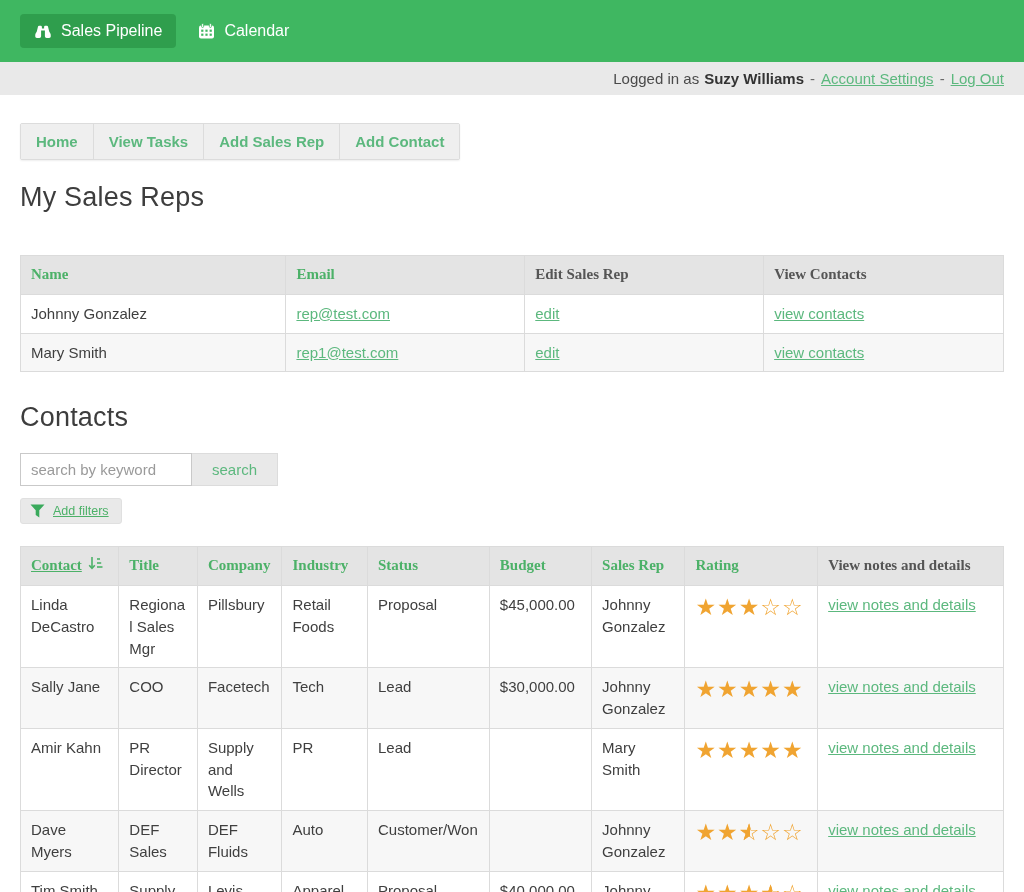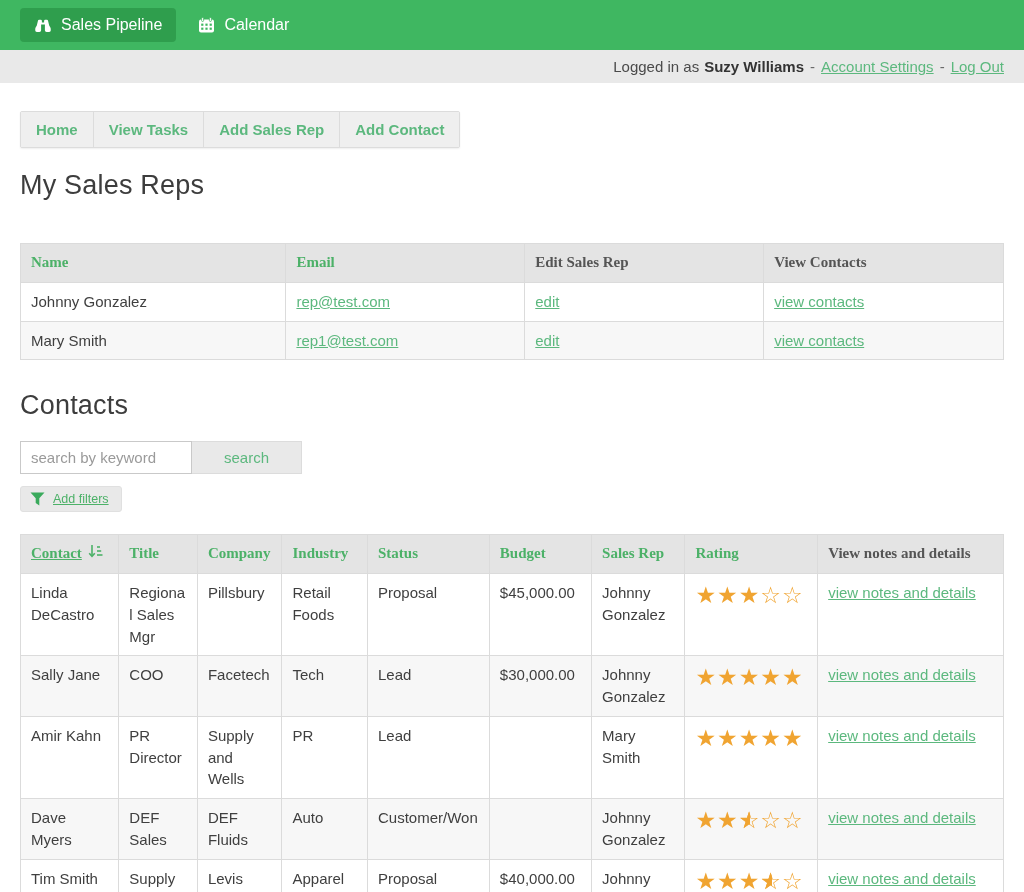--- a/index.html
+++ b/index.html
@@ -7,21 +7,21 @@
   body {
     width:1024px; height:892px;
     font-family:"Liberation Sans","DejaVu Sans",sans-serif;
     color:#3f3f3f; font-size:15px;
     overflow:hidden;
   }
   a { color:#5cb87e; text-decoration:underline; cursor:pointer; }
 
   
   .navbar {
-    height:50px; background:#3fb761;
+    height:62px; background:#3fb761;
     display:flex; align-items:center;
     padding-left:20px; gap:8px;
   }
   .nav-tab {
     display:flex; align-items:center; gap:9px;
     color:#fff; font-size:16px; font-weight:500;
     padding:8px 14px; border-radius:4px; cursor:pointer;
   }
   .nav-tab.active { background:#2f9e4d; }
   .nav-tab svg { display:block; }
@@ -84,21 +84,21 @@
   
   h1.contacts-h { margin-top:30px; }
   .search-row { margin-top:20px; display:flex; align-items:stretch; }
   .search-input {
     width:172px; height:33px; border:1px solid #c9c9c9;
     padding:0 10px; font-size:15px; color:#444; font-family:inherit;
     background:#fff;
   }
   .search-input::placeholder { color:#9a9a9a; }
   .search-btn {
-    height:33px; padding:0 32px; background:#e9e9e9;
+    height:33px; padding:0 20px; background:#e9e9e9;
     border:1px solid #dcdcdc; border-left:none;
     color:#5cb87e; font-size:15px; cursor:pointer; font-family:inherit;
   }
   .filters-btn {
     margin-top:12px; display:inline-flex; align-items:center; gap:8px;
     background:#e9e9e9; border:1px solid #e0e0e0; border-radius:3px;
     padding:5px 12px 5px 9px; cursor:pointer; font-family:inherit;text-align:center;
   }
   .filters-btn span { color:#4cb168; font-size:12.5px; text-decoration:underline; }
 

